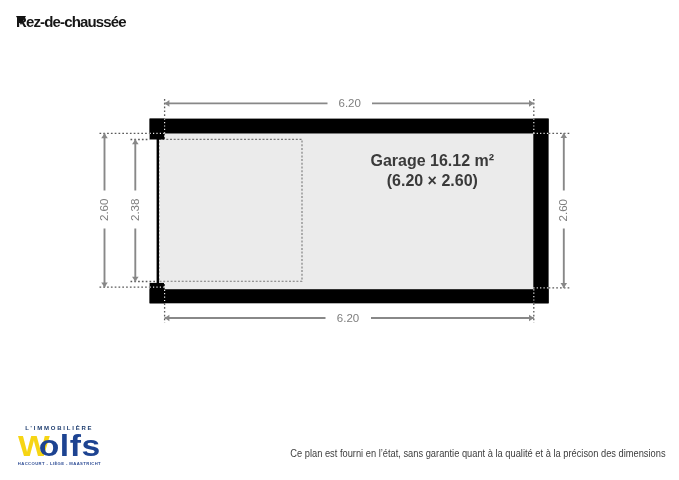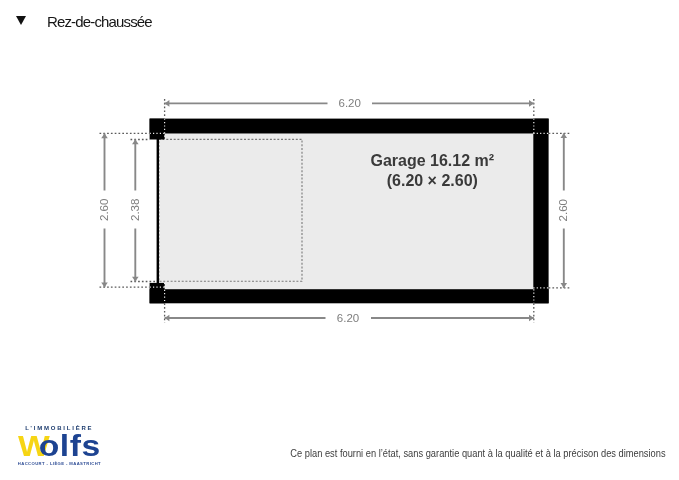--- a/index.html
+++ b/index.html
@@ -6,21 +6,21 @@
   body{width:679px;height:480px;background:#ffffff;font-family:"Liberation Sans",sans-serif;position:relative;overflow:hidden;}
   .abs{position:absolute;}
 </style>
 </head>
 <body>
 
 <div class="abs" style="left:0;top:0;width:679px;height:40px;">
 
   <div class="abs" style="left:15.6px;top:15.8px;width:0;height:0;border-left:5.3px solid transparent;border-right:5.3px solid transparent;border-top:9.8px solid #111111;"></div>
 
-  <div class="abs" style="left:47px;top:13.2px;font-size:15px;font-weight:normal;color:#161616;letter-spacing:-0.85px;white-space:nowrap;">Rez-de-chaussée</div>
+  <div class="abs" style="left:16px;top:13.2px;font-size:15px;font-weight:bold;color:#161616;letter-spacing:-0.85px;white-space:nowrap;">Rez-de-chaussée</div>
 </div>
 
 <svg class="abs" style="left:0;top:0;" width="679" height="480" viewBox="0 0 679 480">
 
   <rect x="158.5" y="133.5" width="374.8" height="155.7" fill="#ebebeb"></rect>
 
   <rect x="158.9" y="139.4" width="143.1" height="141.9" fill="none" stroke="#787878" stroke-width="1.1" stroke-dasharray="2,1.7"></rect>
 
   <rect x="149.6" y="118.6" width="399" height="14.9" fill="#000000"></rect>
 

